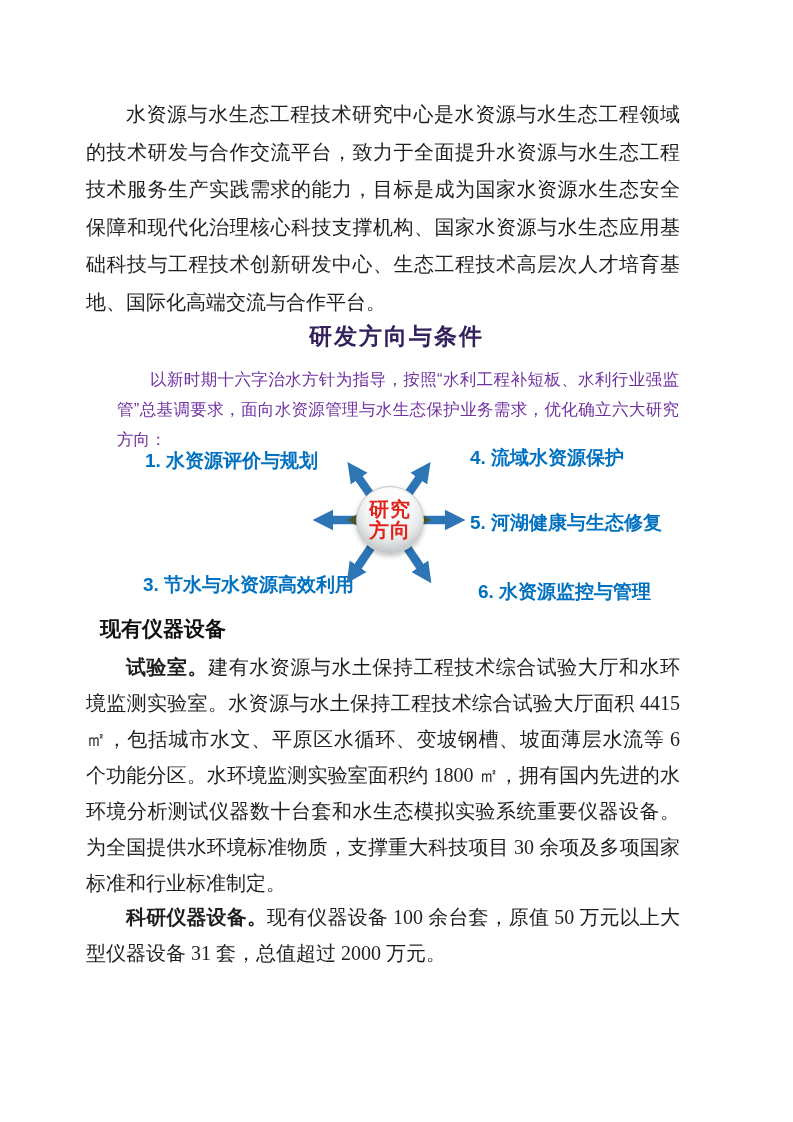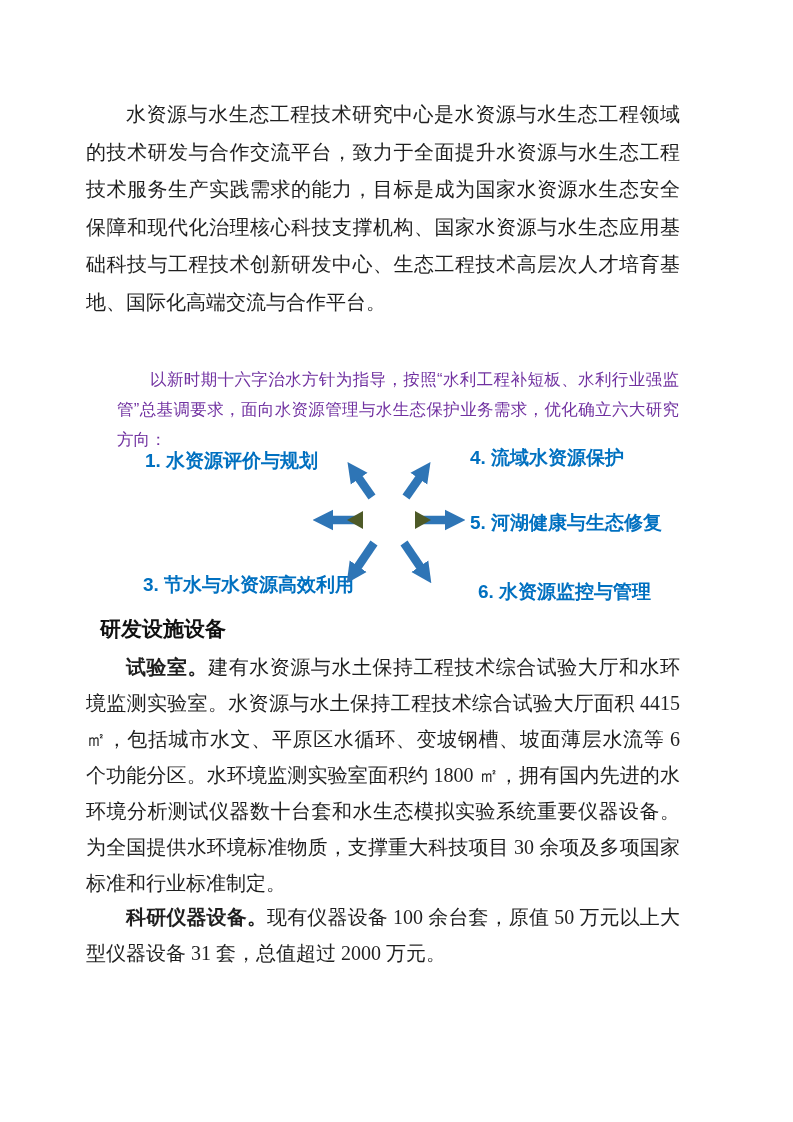--- a/index.html
+++ b/index.html
@@ -69,20 +69,21 @@
   .equip-par{top:899px;line-height:36px;}
   .lead{font-weight:bold;}
 </style>
 </head>
 <body>
 
 <div class="page">
 
   <p class="body-text intro">水资源与水生态工程技术研究中心是水资源与水生态工程领域的技术研发与合作交流平台，致力于全面提升水资源与水生态工程技术服务生产实践需求的能力，目标是成为国家水资源水生态安全保障和现代化治理核心科技支撑机构、国家水资源与水生态应用基础科技与工程技术创新研发中心、生态工程技术高层次人才培育基地、国际化高端交流与合作平台。</p>
 
+  <h2 class="section-title">研发方向与条件</h2>
 
   <p class="policy">以新时期十六字治水方针为指导，按照“水利工程补短板、水利行业强监管”总基调要求，面向水资源管理与水生态保护业务需求，优化确立六大研究方向：</p>
 
   <div class="diagram">
 
     <p class="dir-item dir-1">1. 水资源评价与规划</p>
     <p class="dir-item dir-3">3. 节水与水资源高效利用</p>
     <p class="dir-item dir-4">4. 流域水资源保护</p>
     <p class="dir-item dir-5">5. 河湖健康与生态修复</p>
     <p class="dir-item dir-6">6. 水资源监控与管理</p>
@@ -98,22 +99,26 @@
         <line x1="111" y1="75" x2="141" y2="75" marker-end="url(#ah)"></line>
         <line x1="66" y1="52" x2="52" y2="32" marker-end="url(#ah)"></line>
         <line x1="100" y1="52" x2="114" y2="32" marker-end="url(#ah)"></line>
         <line x1="68" y1="98" x2="51" y2="123" marker-end="url(#ah)"></line>
         <line x1="98" y1="98" x2="115" y2="123" marker-end="url(#ah)"></line>
       </g>
       <polygon points="57,66 57,84 41,75" fill="#4e5a28"></polygon>
       <polygon points="109,66 109,84 125,75" fill="#4e5a28"></polygon>
     </svg>
 
+    <div class="sphere">
+      <span class="sphere-line">研究</span>
+      <span class="sphere-line">方向</span>
+    </div>
 
   </div>
 
-  <h3 class="facilities-title">研发设施设备</h3>
+  <h3 class="facilities-title">现有仪器设备</h3>
 
   <p class="body-text lab-par"><span class="lead">试验室。</span><span>建有水资源与水土保持工程技术综合试验大厅和水环境监测实验室。水资源与水土保持工程技术综合试验大厅面积 4415 ㎡，包括城市水文、平原区水循环、变坡钢槽、坡面薄层水流等 6 个功能分区。水环境监测实验室面积约 1800 ㎡，拥有国内先进的水环境分析测试仪器数十台套和水生态模拟实验系统重要仪器设备。为全国提供水环境标准物质，支撑重大科技项目 30 余项及多项国家标准和行业标准制定。</span></p>
 
   <p class="body-text equip-par"><span class="lead">科研仪器设备。</span><span>现有仪器设备 100 余台套，原值 50 万元以上大型仪器设备 31 套，总值超过 2000 万元。</span></p>
 
 </div>
 
 </body></html>

